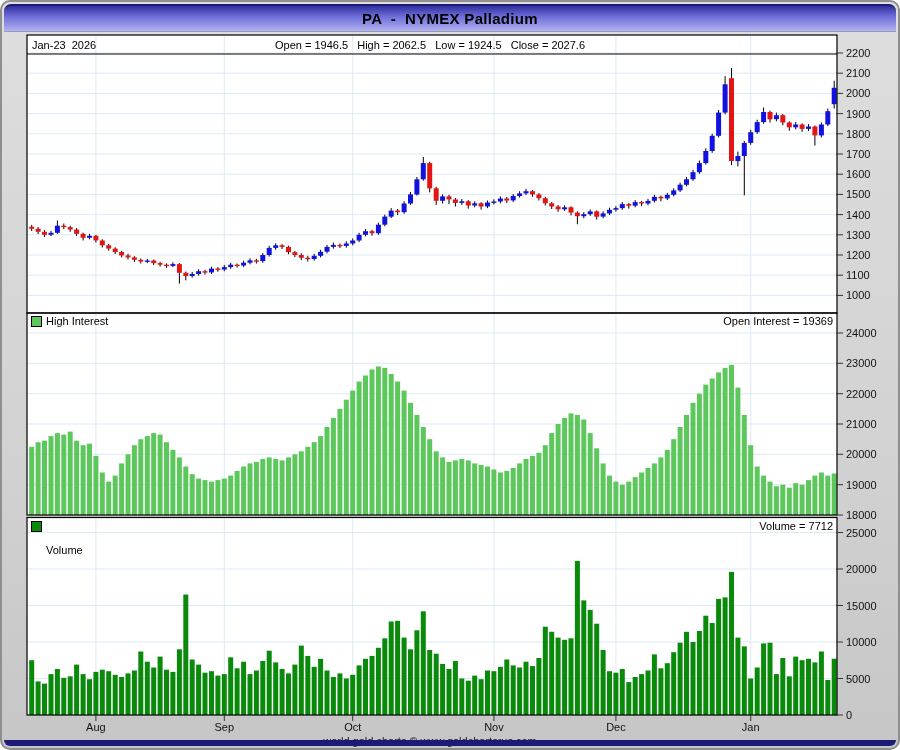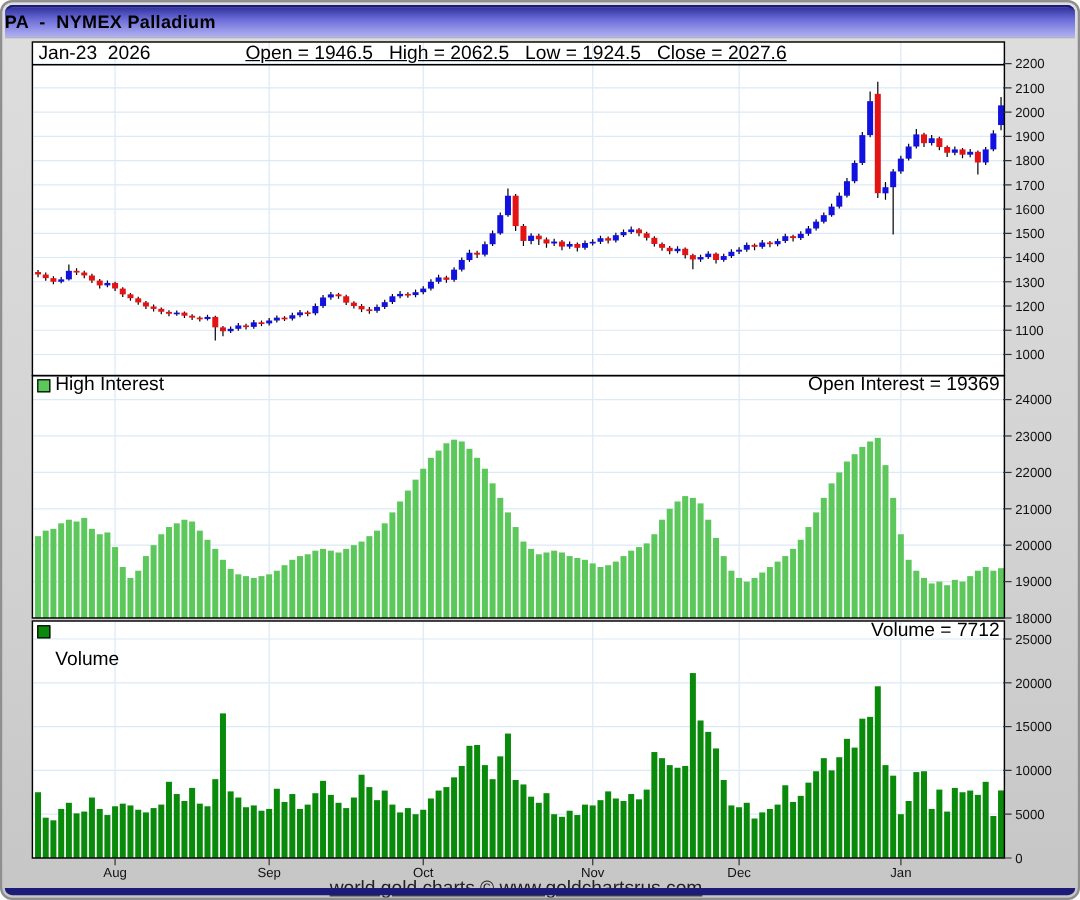--- a/index.html
+++ b/index.html
@@ -1,28 +1,28 @@
 <!DOCTYPE html>
 <html><head>
 <meta charset="utf-8">
 <style>
   html,body{margin:0;padding:0;background:#ffffff;font-family:"Liberation Sans",sans-serif;}
   #window{position:relative;width:896px;height:746px;margin:0;background:linear-gradient(180deg,#dedede 0%,#d2d2d2 60%,#c6c6c6 100%);
     border:2px solid #8f8f8f;border-radius:10px;overflow:hidden;}
   #titlebar{position:absolute;left:2px;right:2px;top:2px;height:25px;
     background:linear-gradient(180deg,#31319e 0%,#6b6bd8 40%,#b2b2f2 100%);
     border-top:2px solid #1c1c78;border-bottom:1px solid #9a9ab0;border-radius:7px 7px 0 0;
-    display:flex;align-items:center;}
+    display:flex;align-items:center;justify-content:center;}
   #titlebar .title{font-size:15px;font-weight:bold;color:#000;white-space:pre;letter-spacing:0.3px;}
   #bottombar{position:absolute;left:2px;right:2px;bottom:2px;height:6px;background:#1c1c78;border-radius:0 0 7px 7px;}
   #chart-svg{position:absolute;left:0;top:0;}
-  .ovl{position:absolute;font-size:16px;color:#000;line-height:14px;white-space:pre;}
+  .ovl{position:absolute;font-size:11px;color:#000;line-height:14px;white-space:pre;}
   .legend-swatch{position:absolute;width:9px;height:9px;border:1px solid #000;}
   .right-align{text-align:right;}
-  .center{text-align:center;text-decoration:underline;}
+  .center{text-align:center;}
   #copyright{color:#222;}
 </style>
 </head>
 <body>
 
 <div id="window">
   <div id="titlebar">
     <span class="title">PA  -  NYMEX Palladium</span>
   </div>
 

